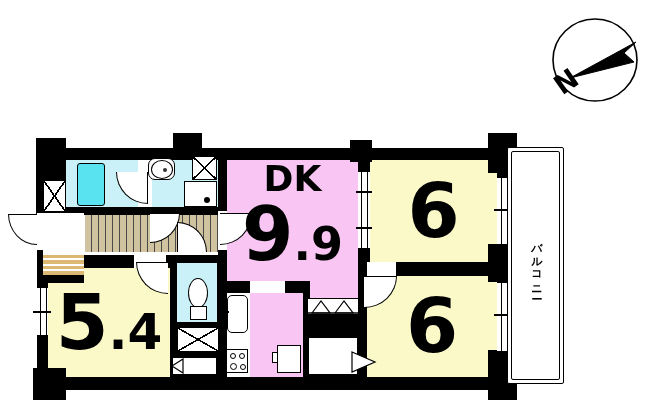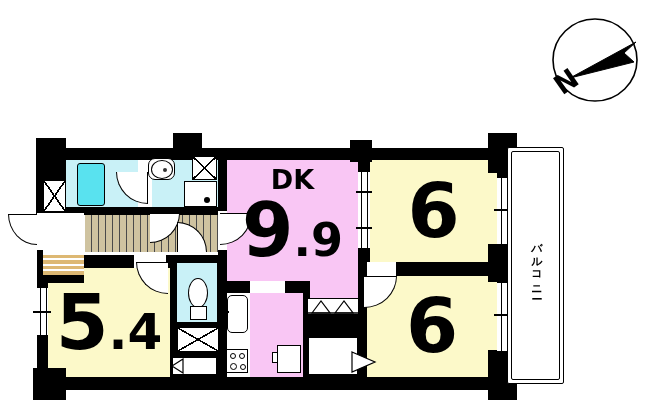--- a/index.html
+++ b/index.html
@@ -161,21 +161,21 @@
   <div class="winlines" style="left:361px;top:172px;width:5px;height:76px;"></div>
   <div class="tick" style="left:356px;top:191px;width:16px;"></div>
   <div class="tick" style="left:356px;top:227px;width:16px;"></div>
 
   <div class="abs" style="left:507px;top:147px;width:57px;height:237px;background:#fff;border:1px solid #000;border-radius:2px;box-sizing:border-box;display:flex;align-items:center;justify-content:center;">
     <div class="abs" style="inset:3px;border:1px solid #000;border-radius:2px;"></div>
     <span class="balcony-label">バルコニー</span>
   </div>
 
   <div class="abs" style="left:227px;top:158px;width:131px;height:116px;display:flex;flex-direction:column;align-items:center;justify-content:center;">
-    <span class="num" style="font-size:27px;">DK</span>
+    <span class="num" style="font-size:36px;">DK</span>
     <span class="baseline-row">
       <span class="num" style="font-size:74px;">9</span>
         <span class="frac" style="font-size:46px;">.9</span>
     </span>
   </div>
 
   <svg class="abs" style="left:550px;top:16px;" width="92" height="90" viewBox="0 0 92 90">
     <ellipse cx="45" cy="44" rx="42" ry="41" fill="#fff" stroke="#000" stroke-width="1.6"></ellipse>
     <polygon points="20,62 86,26 74,37 84,46" fill="#000" stroke="#000" stroke-width="1"></polygon>
     <text transform="rotate(-35 16 66)" x="5" y="75" font-size="27" font-weight="bold" fill="#000" font-family="DejaVu Sans, sans-serif">N</text>

